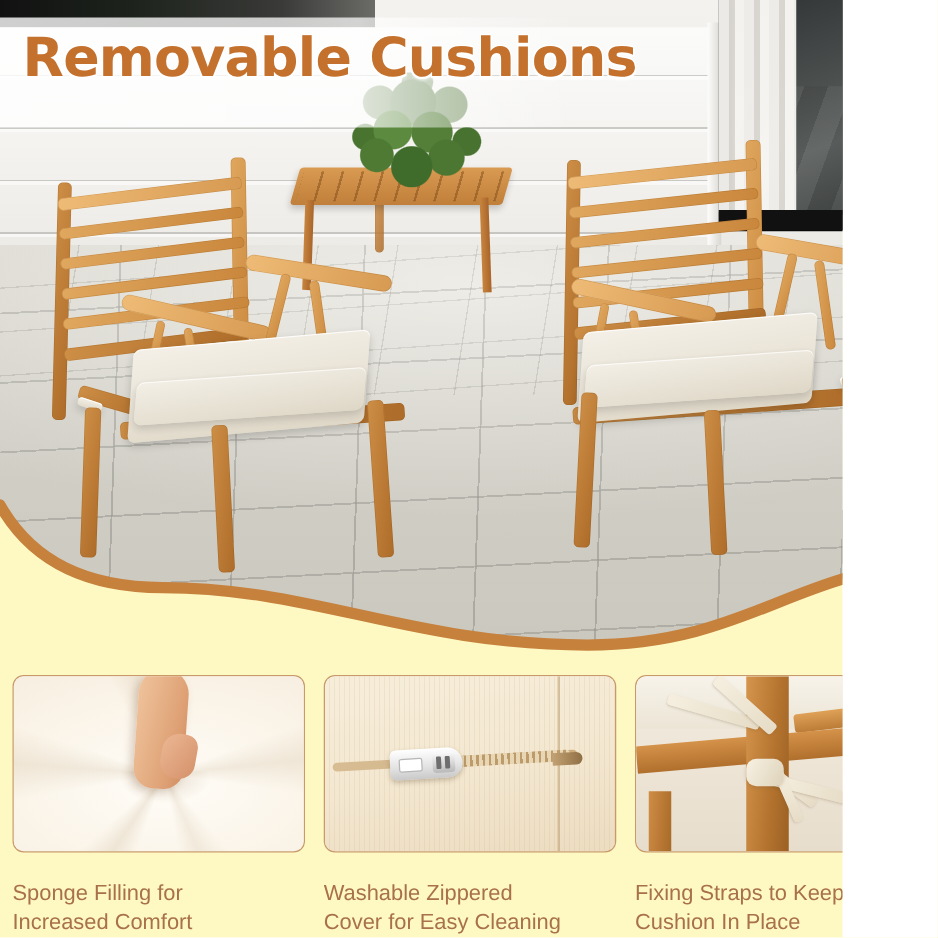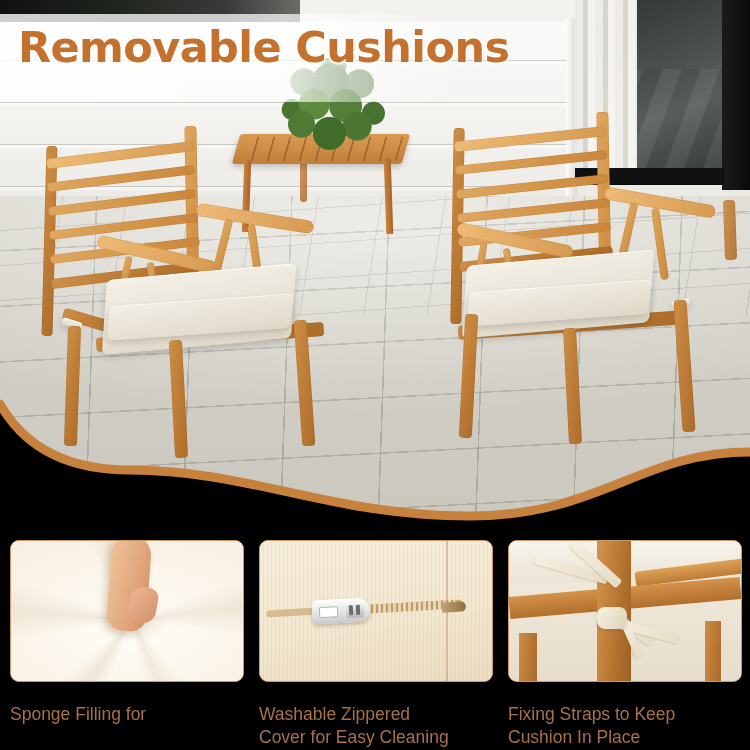--- a/index.html
+++ b/index.html
@@ -1,17 +1,17 @@
 <!DOCTYPE html>
 <html><head>
 <meta charset="utf-8">
 <style>
   html,body{margin:0;padding:0;background:#fff;}
   body{width:750px;height:750px;font-family:"Liberation Sans",sans-serif;}
-  #stage{position:relative;width:750px;height:750px;overflow:hidden;background:#000000;}
+  #stage{position:relative;width:674px;height:750px;overflow:hidden;background:#fef9c3;}
 
   
   #hero{
     position:absolute;left:0;top:0;width:750px;height:520px;
     overflow:hidden;
     -webkit-clip-path:path("M0,0 L750,0 L750,452 C640,452 600,516 470,516 C330,516 250,470 130,470 C70,470 26,450 0,404 Z");
     clip-path:path("M0,0 L750,0 L750,452 C640,452 600,516 470,516 C330,516 250,470 130,470 C70,470 26,450 0,404 Z");
   }
   .photo{position:absolute;inset:0;}
 
@@ -282,20 +282,21 @@
     <div class="col">
       <div class="thumb">
         <div class="t1bg"></div>
         <div class="t1folds"></div>
         <div class="dimple"></div>
         <div class="finger"></div>
         <div class="knuckle"></div>
       </div>
       <div class="cap">
         <div>Sponge Filling for</div>
+        <div>Increased Comfort</div>
       </div>
     </div>
 
     <div class="col">
       <div class="thumb">
         <div class="t2bg"></div>
         <div class="t2weave"></div>
         <div class="t2seam"></div>
         <div class="zip-track"></div>
         <div class="zip-teeth"></div>

